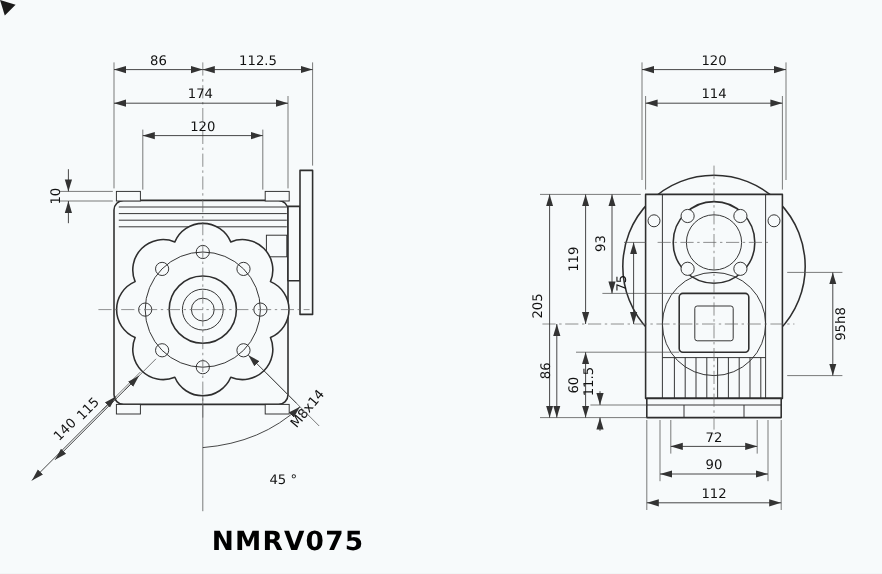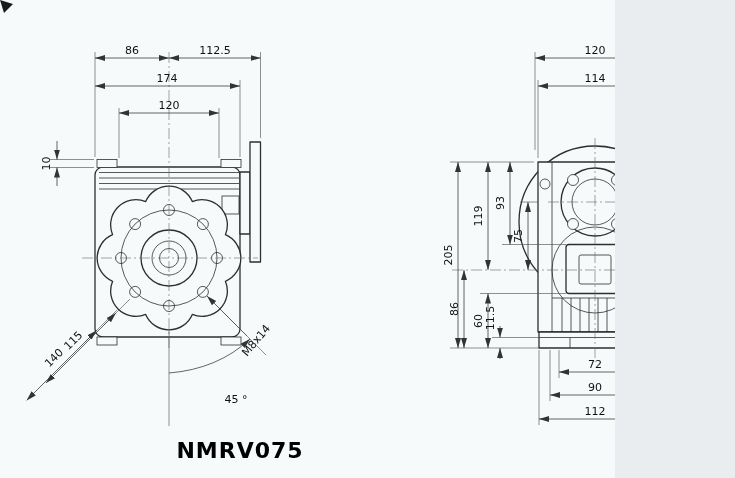--- a/index.html
+++ b/index.html
@@ -1,18 +1,18 @@
 <!DOCTYPE html>
 <html><head>
 <meta charset="utf-8">
 <title>NMRV075</title>
 <style>
   html,body{margin:0;padding:0;}
   body{background:#e9edef;font-family:"DejaVu Sans",sans-serif;}
-  .canvas{position:relative;width:615px;height:478px;background:#f7fafb;overflow:hidden;}
+  .canvas{position:relative;width:735px;height:478px;background:#f7fafb;overflow:hidden;}
   svg{display:block;}
   .obj{stroke:#2e2e2e;stroke-width:1.3;fill:none;stroke-linejoin:round;}
   .objfill{stroke:#2e2e2e;stroke-width:1.3;fill:#f7fafb;stroke-linejoin:round;}
   .thin{stroke:#2e2e2e;stroke-width:0.8;fill:none;}
   .thinfill{stroke:#2e2e2e;stroke-width:0.8;fill:#f7fafb;}
   .ext{stroke:#555;stroke-width:0.65;fill:none;}
   .dim{stroke:#333;stroke-width:0.75;fill:none;}
   .cl{stroke:#666;stroke-width:0.6;stroke-dasharray:11 3 2 3;fill:none;}
   .dimtext{font-size:11px;fill:#111;}
   .model{font-size:22px;font-weight:bold;fill:#000;letter-spacing:1px;}

